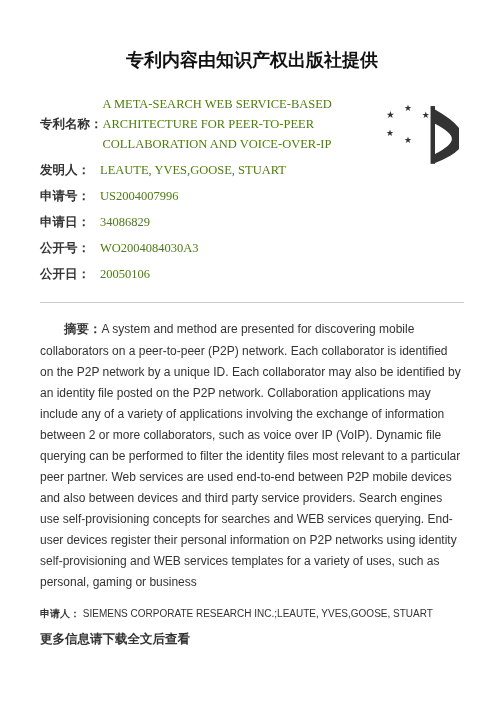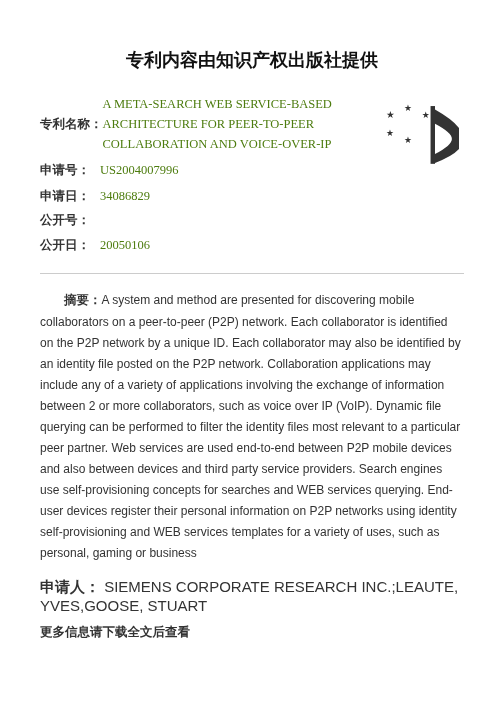--- a/index.html
+++ b/index.html
@@ -88,21 +88,21 @@
     .abstract-text {
       font-size: 12px;
       color: #333;
       line-height: 1.75;
       text-indent: 2em;
       font-family: Arial, "Times New Roman", sans-serif;
     }
 
     .applicant-row {
       margin-top: 14px;
-      font-size: 15px;
+      font-size: 10px;
       color: #333;
       font-family: "SimHei", "黑体", sans-serif;
     }
 
     .applicant-label {
       font-weight: bold;
     }
 
     .applicant-value {
       font-family: Arial, sans-serif;
@@ -142,29 +142,34 @@
 
         <path d="M63 12 Q95 30 95 45 Q95 60 63 72 L63 62 Q82 52 82 45 Q82 38 63 28 Z" fill="#333"></path>
       </svg>
     </div>
 
     <div class="info-row">
       <span class="info-label">专利名称：</span>
       <span class="info-value">A META-SEARCH WEB SERVICE-BASED ARCHITECTURE FOR PEER-TO-PEER COLLABORATION AND VOICE-OVER-IP</span>
     </div>
     <div class="info-row">
+      <span class="info-label">发明人：</span>
+      <span class="info-value">LEAUTE, YVES,GOOSE, STUART</span>
+    </div>
+    <div class="info-row">
       <span class="info-label">申请号：</span>
       <span class="info-value">US2004007996</span>
     </div>
     <div class="info-row">
       <span class="info-label">申请日：</span>
       <span class="info-value">34086829</span>
     </div>
     <div class="info-row">
       <span class="info-label">公开号：</span>
+      <span class="info-value">WO2004084030A3</span>
     </div>
     <div class="info-row">
       <span class="info-label">公开日：</span>
       <span class="info-value">20050106</span>
     </div>
   </div>
 
   <hr class="divider">
 
   <div class="abstract-section">

